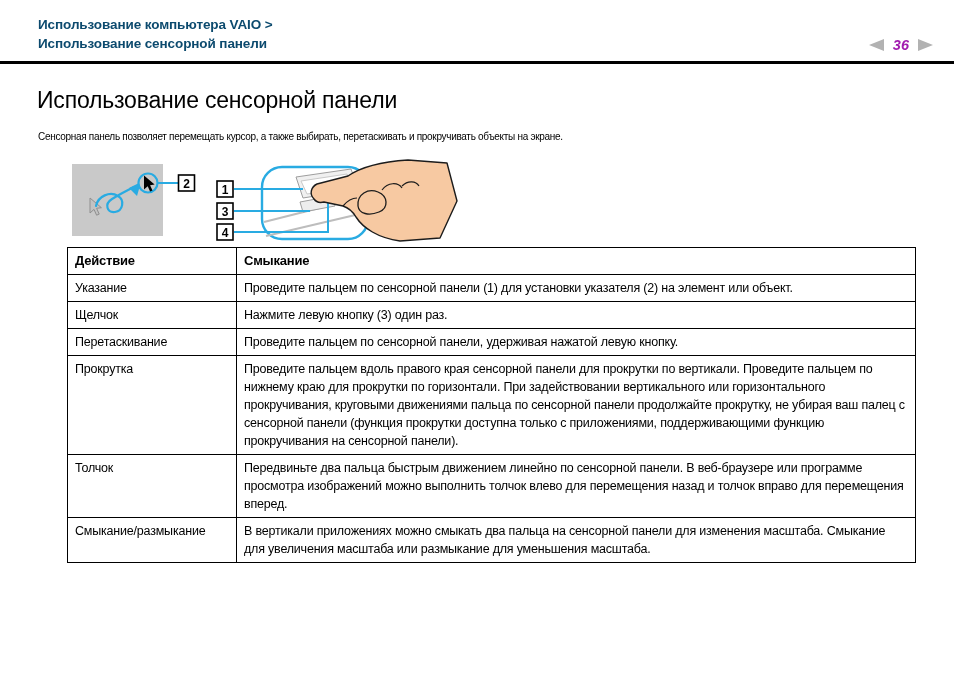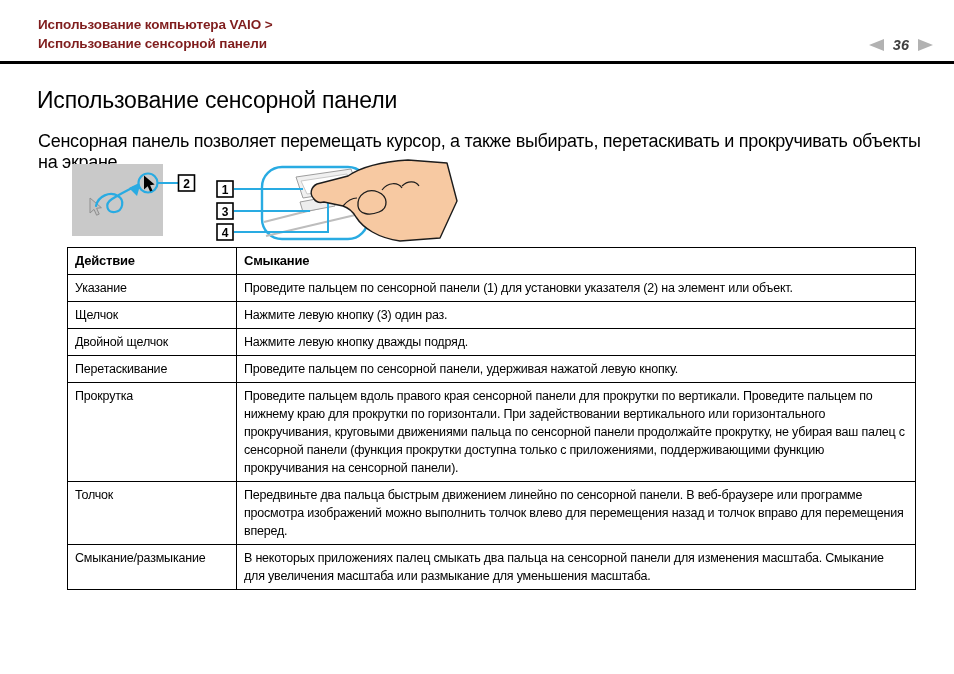--- a/index.html
+++ b/index.html
@@ -6,39 +6,39 @@
   html,body { width:954px; height:674px; }
   body {
     background:#ffffff;
     font-family:"Liberation Sans", sans-serif;
     position:relative;
     overflow:hidden;
     color:#000;
   }
   .breadcrumb {
     position:absolute; left:38px; top:15px;
-    font-size:13.5px; font-weight:bold; color:#7f1d1d;
+    font-size:13.5px; font-weight:bold; color:#0c4a6e;
     line-height:19px; letter-spacing:-0.1px;
   }
   .pagenav {
     position:absolute; top:37px; right:21px;
     display:flex; align-items:center; gap:9px;
   }
   .tri { width:0; height:0; cursor:pointer; }
   .tri-left  { border-top:6px solid transparent; border-bottom:6px solid transparent; border-right:15px solid #b2b2b2; }
   .tri-right { border-top:6px solid transparent; border-bottom:6px solid transparent; border-left:15px solid #b2b2b2; }
-  .pageno { font-size:14.5px; font-weight:bold; font-style:italic; color:#404040; }
+  .pageno { font-size:14.5px; font-weight:bold; font-style:italic; color:#a21caf; }
   .rule { position:absolute; left:0; top:61px; width:954px; height:3px; background:#000; }
   .title {
     position:absolute; left:37px; top:87px;
     font-size:23px; font-weight:normal; letter-spacing:-0.2px;
   }
   .intro {
     position:absolute; left:38px; top:131px; width:905px;
-    font-size:18px; letter-spacing:-0.3px;
+    font-size:10px; letter-spacing:-0.3px;
   }
   .figure { position:absolute; left:60px; top:156px; width:400px; height:90px; }
   .figure text { font-family:"Liberation Sans", sans-serif; font-size:12px; font-weight:bold; }
   table.actions {
     position:absolute; left:67px; top:247px; width:849px;
     border-collapse:collapse; table-layout:fixed;
     font-size:12.5px; line-height:18px; letter-spacing:-0.2px;
   }
   table.actions th, table.actions td {
     border:1px solid #000; text-align:left; vertical-align:top;
@@ -127,33 +127,29 @@
   <tbody>
     <tr>
       <td>Указание</td>
       <td>Проведите пальцем по сенсорной панели (1) для установки указателя (2) на элемент или объект.</td>
     </tr>
     <tr>
       <td>Щелчок</td>
       <td>Нажмите левую кнопку (3) один раз.</td>
     </tr>
     <tr>
-      <td>Двойной щелчок</td>
-      <td>Нажмите левую кнопку дважды подряд.</td>
-    </tr>
-    <tr>
       <td>Перетаскивание</td>
       <td>Проведите пальцем по сенсорной панели, удерживая нажатой левую кнопку.</td>
     </tr>
     <tr>
       <td>Прокрутка</td>
       <td>Проведите пальцем вдоль правого края сенсорной панели для прокрутки по вертикали. Проведите пальцем по нижнему краю для прокрутки по горизонтали. При задействовании вертикального или горизонтального прокручивания, круговыми движениями пальца по сенсорной панели продолжайте прокрутку, не убирая ваш палец с сенсорной панели (функция прокрутки доступна только с приложениями, поддерживающими функцию прокручивания на сенсорной панели).</td>
     </tr>
     <tr>
       <td>Толчок</td>
       <td>Передвиньте два пальца быстрым движением линейно по сенсорной панели. В веб-браузере или программе просмотра изображений можно выполнить толчок влево для перемещения назад и толчок вправо для перемещения вперед.</td>
     </tr>
     <tr>
       <td>Смыкание/размыкание</td>
-      <td>В некоторых приложениях палец смыкать два пальца на сенсорной панели для изменения масштаба. Смыкание для увеличения масштаба или размыкание для уменьшения масштаба.</td>
+      <td>В вертикали приложениях можно смыкать два пальца на сенсорной панели для изменения масштаба. Смыкание для увеличения масштаба или размыкание для уменьшения масштаба.</td>
     </tr>
   </tbody>
 </table>
 
 </body></html>

